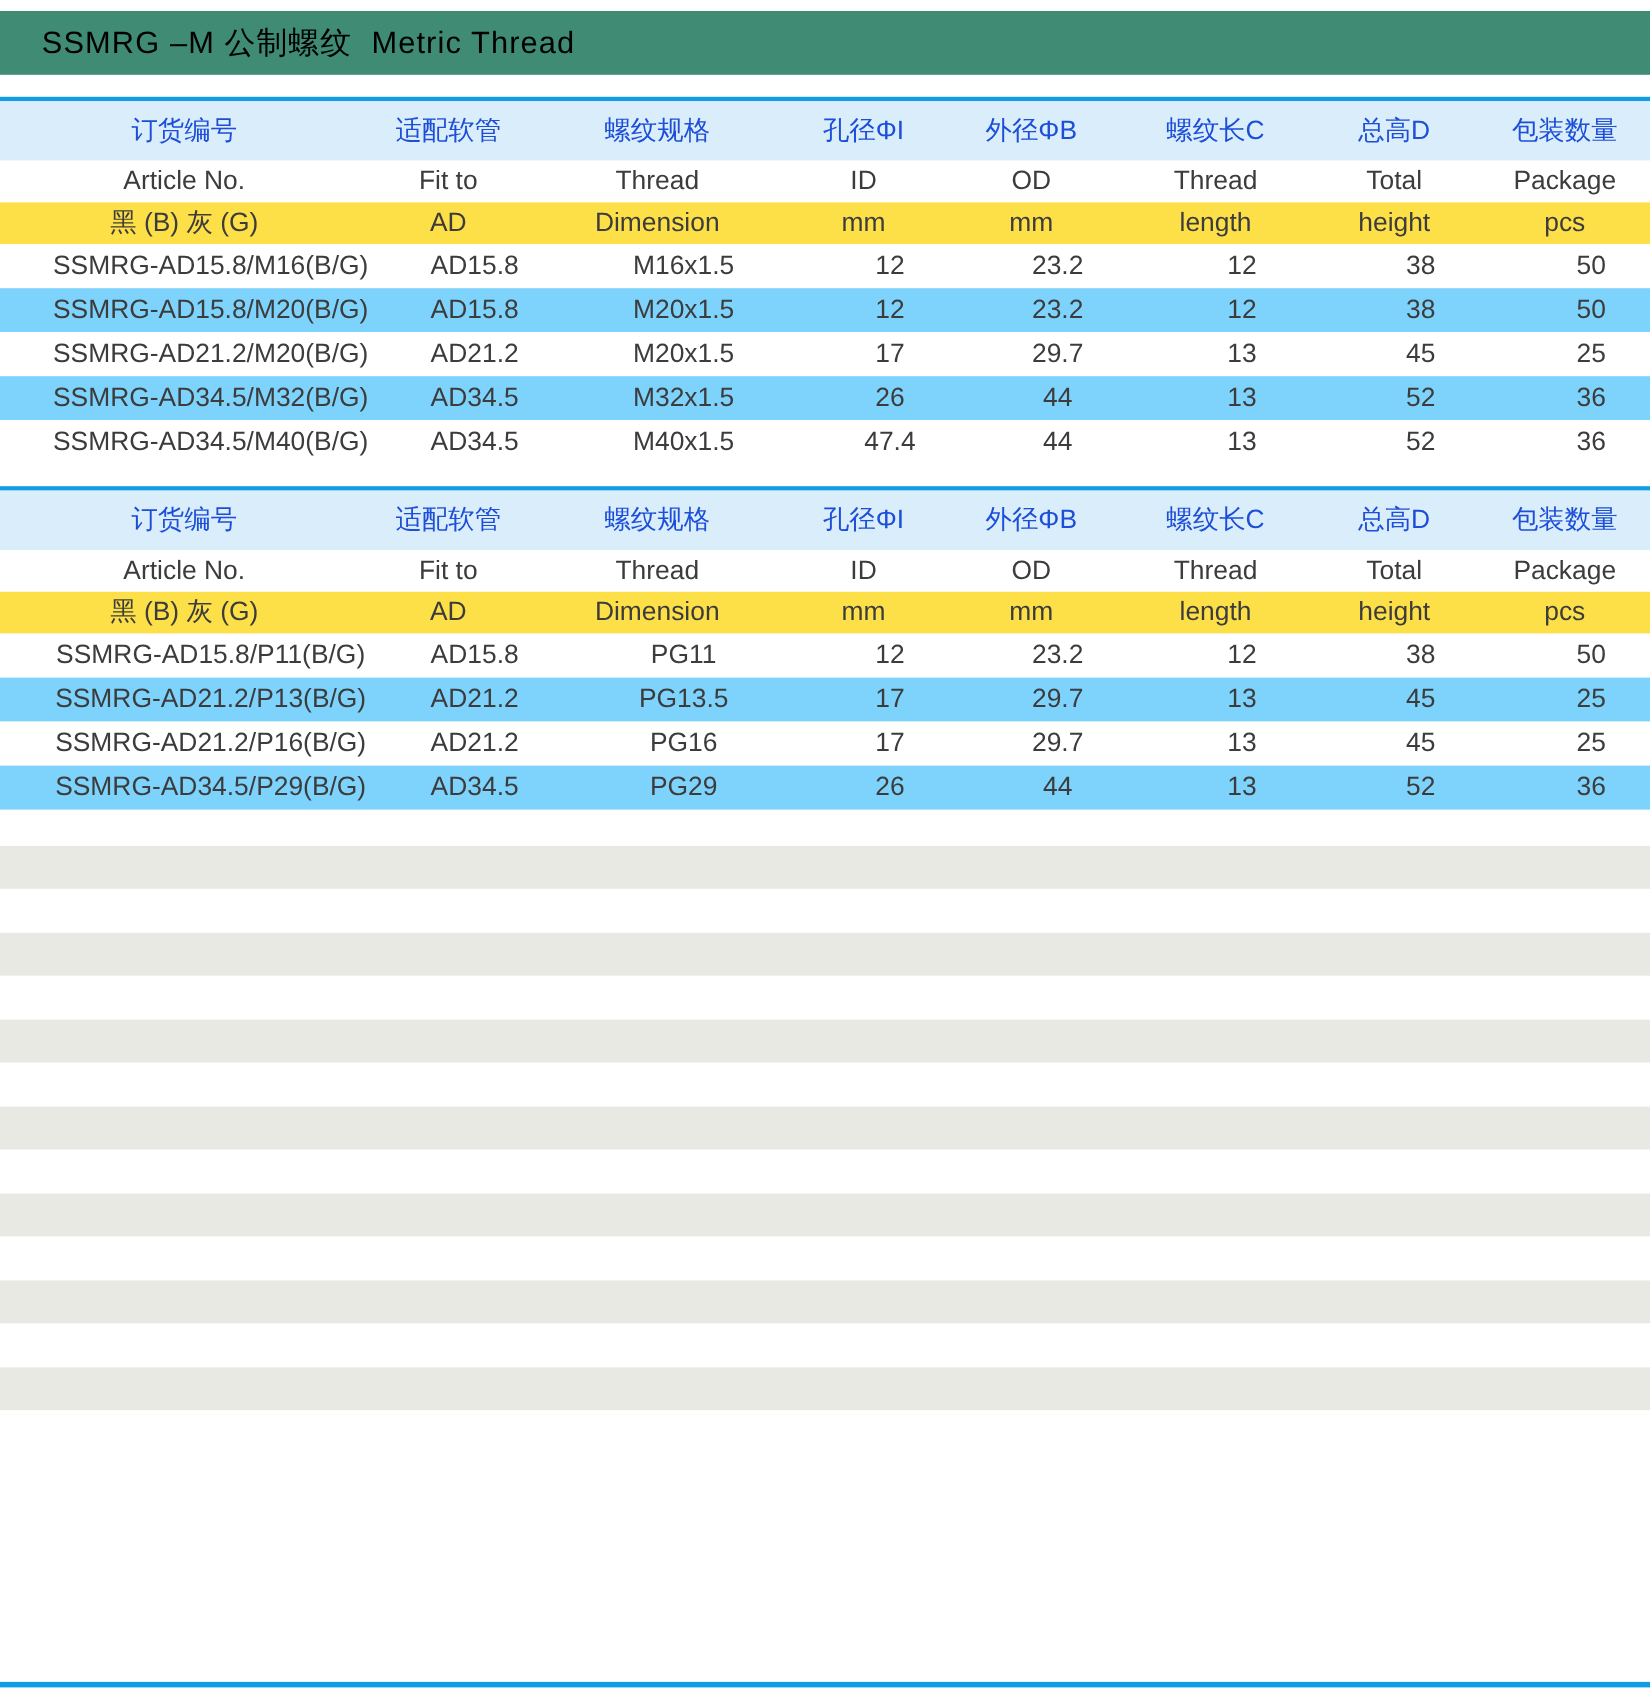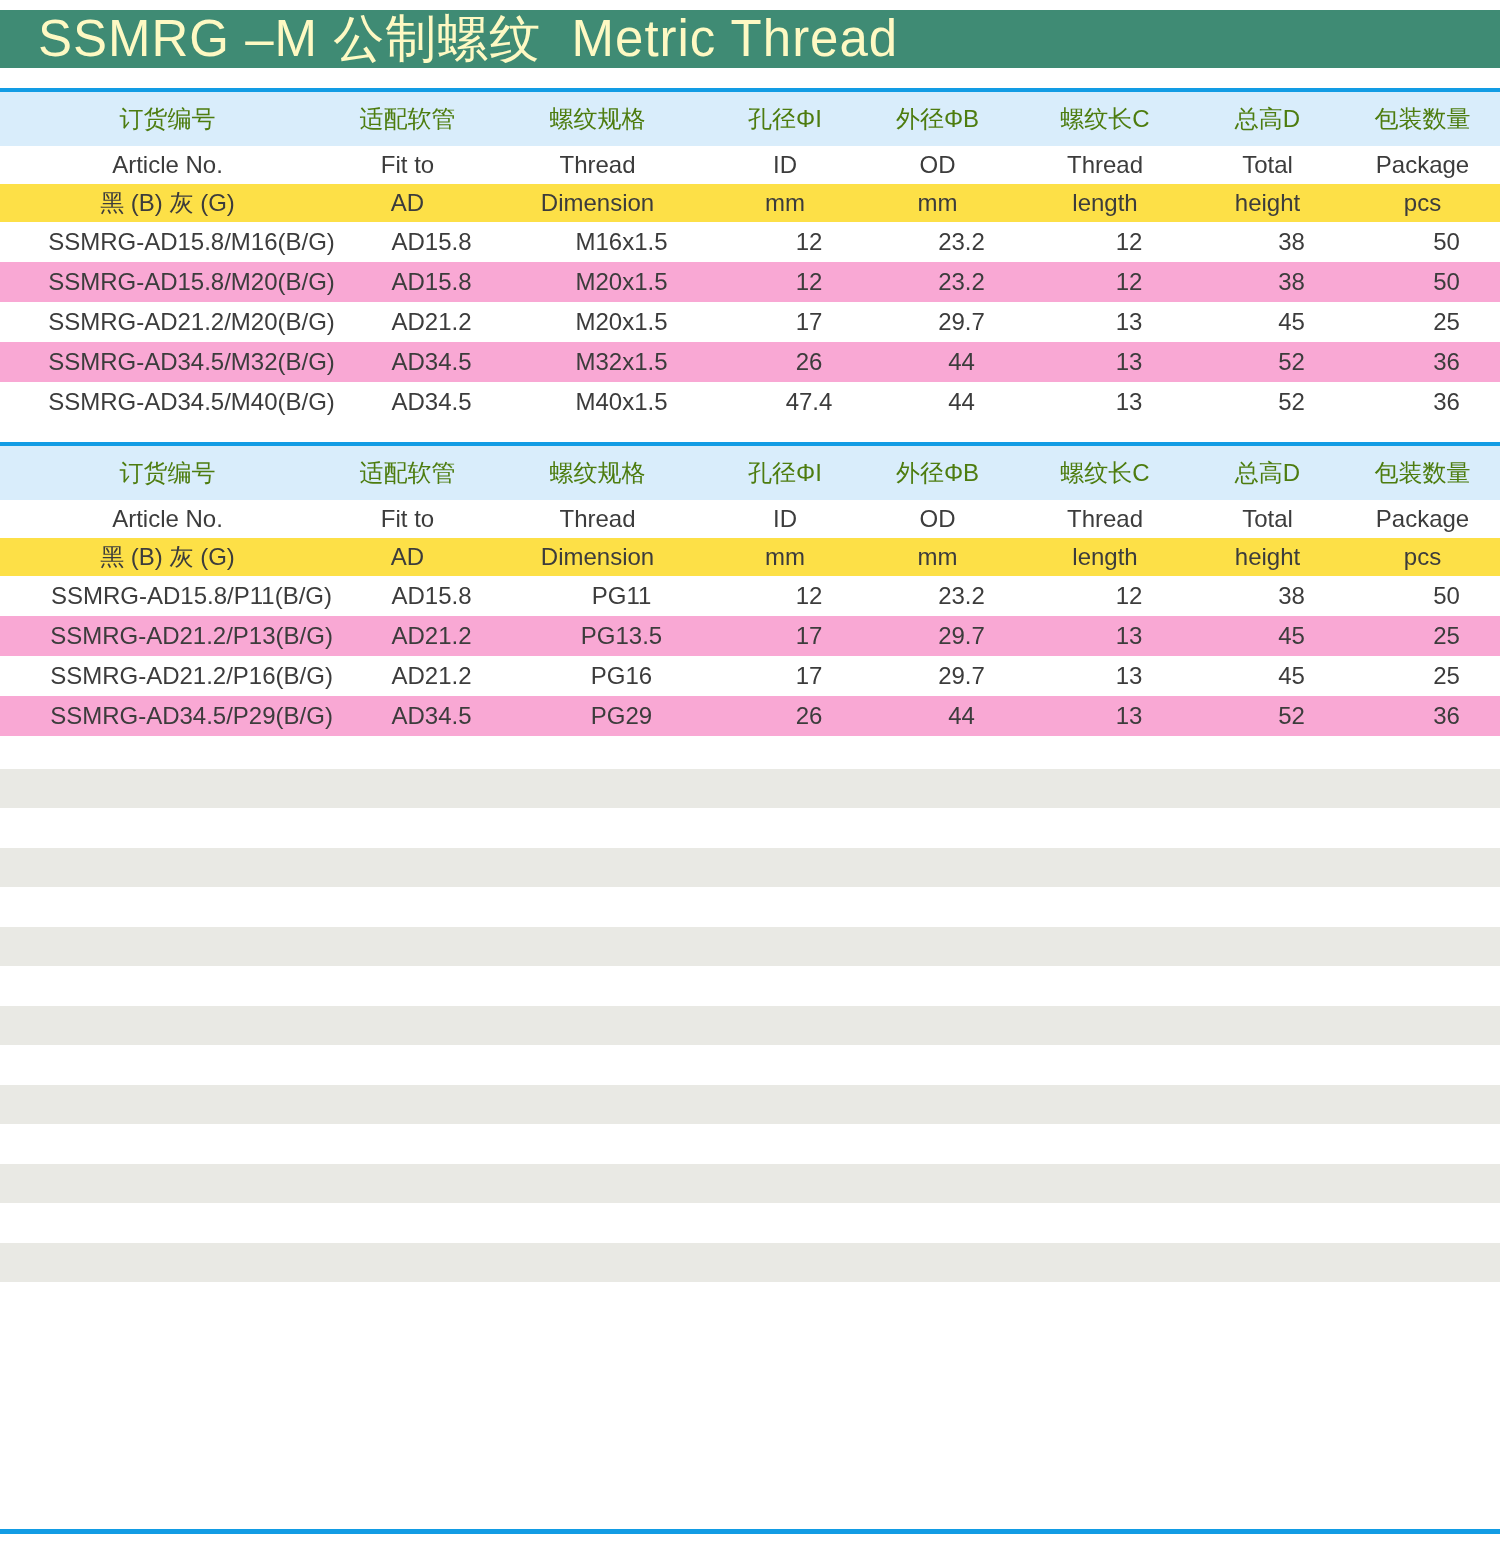--- a/index.html
+++ b/index.html
@@ -14,22 +14,22 @@
   }
   .title-bar {
     height:58px;
     margin-top:10px;
     background:#3f8b74;
     display:flex;
     align-items:center;
     padding-left:38px;
   }
   .title-bar .title-text {
-    color:#fef9c3;
-    font-size:51px;
+    color:#000000;
+    font-size:28px;
     white-space:pre;
     letter-spacing:1px;
   }
   .section2 .title-bar { margin-top:118px; }
   .rule {
     height:4px;
     margin-top:20px;
     background:#129ce4;
   }
   .table { width:1500px; }
@@ -37,25 +37,25 @@
     display:grid;
     grid-template-columns:335px 145px 235px 140px 165px 170px 155px 155px;
     align-items:center;
   }
   .cell {
     text-align:center;
     font-size:24px;
     line-height:1.1;
     white-space:pre;
   }
-  .hdr-cn  { height:54px; background:#d9edfb; color:#4d7c0f; }
+  .hdr-cn  { height:54px; background:#d9edfb; color:#1d4ed8; }
   .hdr-en  { height:38px; background:#ffffff; }
   .hdr-sub { height:38px; background:#fde047; }
   .data-row { height:40px; background:#ffffff;padding-left:24px; }
-  .data-row.alt { background:#f9a8d4; }
+  .data-row.alt { background:#7dd3fc; }
   .stripes { margin-top:33px; }
   .stripe {
     height:39px;
     background:#e9e9e4;
   }
   .stripe:not(:last-child) { margin-bottom:40px; }
   .footer-line {
     position:absolute;
     left:0; top:1529px;
     width:1500px; height:5px;

